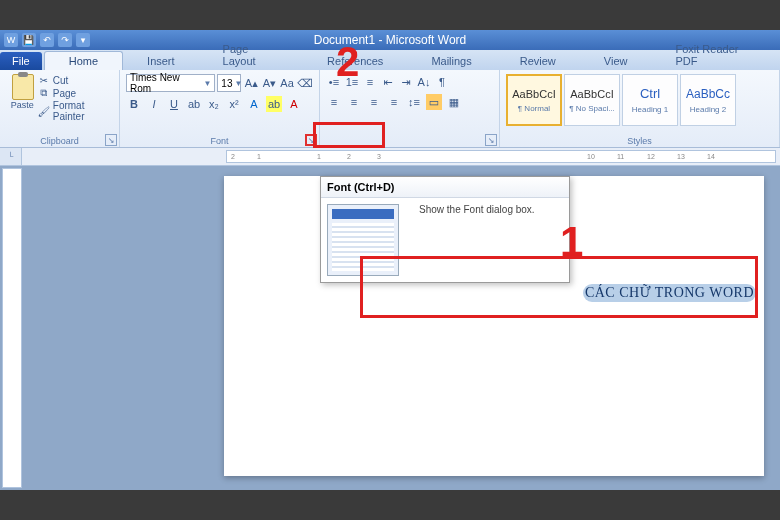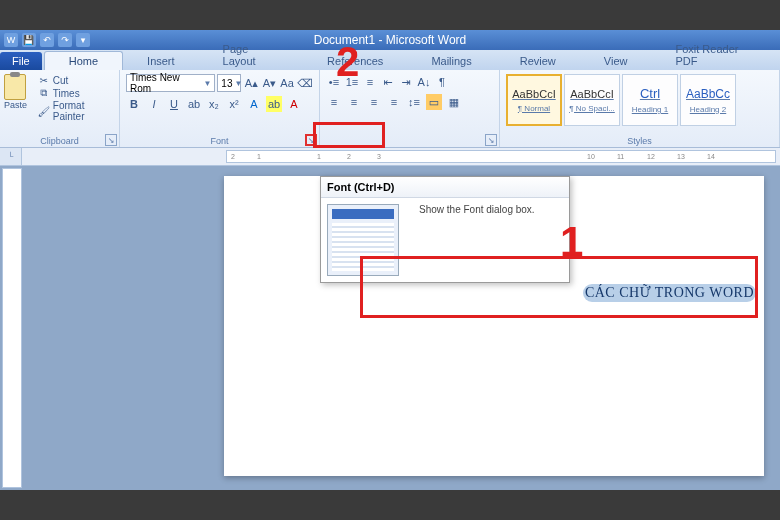--- a/index.html
+++ b/index.html
@@ -10,37 +10,37 @@
 .qat-item { width: 14px; height: 14px; background: #6fa0e0; border-radius: 2px; display: flex; align-items: center; justify-content: center; font-size: 9px; color: #fff; }
 .title-text { position: absolute; left: 50%; transform: translateX(-50%); font-size: 12px; color: #fff; }
 .tabbar { height: 20px; background: linear-gradient(#d6e4f5,#c0d4ee); display: flex; align-items: flex-end; padding-left: 0; font-size: 11px; }
 .file-tab { background: linear-gradient(#2a5fc0,#1a4a9f); color: #fff; padding: 3px 12px; border-radius: 3px 3px 0 0; margin-right: 2px; }
 .tab { padding: 3px 24px; color: #3a5a8a; cursor: pointer; }
 .tab.active { background: #f0f5fc; border: 1px solid #a0b8d8; border-bottom: none; border-radius: 3px 3px 0 0; color: #2a4a7a; }
 .ribbon { height: 78px; background: linear-gradient(#f4f8fd,#e4ecf8); border-bottom: 1px solid #a8bcd8; display: flex; position: relative; }
 .group { border-right: 1px solid #c4d4e8; padding: 2px 4px; display: flex; flex-direction: column; position: relative; }
 .group-label { position: absolute; bottom: 1px; left: 0; right: 0; text-align: center; font-size: 9px; color: #5a7aaa; }
 .group-content { flex: 1; display: flex; gap: 2px; }
-.paste-btn { width: 32px; display: flex; flex-direction: column; align-items: flex-start; padding-top: 2px; font-size: 9px; color: #3a5a8a; }
+.paste-btn { width: 32px; display: flex; flex-direction: column; align-items: flex-end; padding-top: 2px; font-size: 9px; color: #3a5a8a; }
 .paste-icon { width: 22px; height: 26px; background: #f8e8a8; border: 1px solid #c0a040; border-radius: 2px; position: relative; }
 .paste-icon::before { content: ""; position: absolute; top: -3px; left: 5px; width: 10px; height: 5px; background: #888; border-radius: 2px; }
 .clip-col { display: flex; flex-direction: column; gap: 1px; font-size: 10px; color: #3a5a8a; padding-top: 2px; }
 .clip-row { display: flex; align-items: center; gap: 3px; padding: 0 2px; }
 .mini-icon { width: 12px; height: 12px; display: inline-flex; align-items: center; justify-content: center; font-size: 10px; }
 .font-group { width: 200px; }
 .font-row { display: flex; gap: 2px; align-items: center; margin-bottom: 2px; }
 .font-row2 { display: flex; gap: 4px; align-items: center; }
 .combo { background: #fff; border: 1px solid #a0b0c8; font-size: 10px; padding: 1px 3px; height: 18px; display: flex; align-items: center; }
 .font-name { width: 90px; }
 .font-size { width: 24px; }
 .sq-btn { width: 16px; height: 16px; border: 1px solid transparent; display: flex; align-items: center; justify-content: center; font-size: 11px; color: #3a5a8a; }
 .para-group { width: 180px; }
 .styles-group { flex: 1; }
 .style-tiles { display: flex; gap: 2px; padding: 2px; }
-.style-tile { width: 56px; height: 52px; border: 1px solid #c0d0e4; background: #fdfdfe; display: flex; flex-direction: column; align-items: center; justify-content: center; font-size: 8px; color: #5a7aaa; text-decoration: underline; }
+.style-tile { width: 56px; height: 52px; border: 1px solid #c0d0e4; background: #fdfdfe; display: flex; flex-direction: column; align-items: center; justify-content: center; font-size: 8px; color: #5a7aaa; }
 .style-tile.selected { border: 2px solid #e8b030; background: #fff8e0; }
 .style-preview { font-size: 11px; color: #333; margin-bottom: 4px; }
 .launcher { position: absolute; bottom: 1px; right: 2px; width: 12px; height: 12px; border: 1px solid #8aa4c8; font-size: 8px; display: flex; align-items: center; justify-content: center; color: #5a7aaa; }
 .launcher.highlight { border: 2px solid #e03030; }
 .ruler-bar { height: 18px; background: #e8eef8; border-bottom: 1px solid #b0c4de; position: relative; display: flex; }
 .ruler-corner { width: 22px; height: 100%; background: #dce6f4; border-right: 1px solid #b0c4de; display: flex; align-items: center; justify-content: center; font-size: 8px; color: #5a7aaa; }
 .ruler-left { width: 200px; }
 .ruler-h { flex: 1; background: #fff; border: 1px solid #b0c4de; margin: 2px 4px; position: relative; font-size: 7px; color: #888; }
 .ruler-h span { position: absolute; top: 2px; }
 .doc-area { position: absolute; top: 136px; left: 0; right: 0; bottom: 0; background: #8fa8c8; display: flex; }
@@ -99,21 +99,21 @@
           <div class="paste-icon"></div>
           <span>Paste</span>
         </div>
         <div class="clip-col">
           <div class="clip-row">
               <span class="mini-icon">✂</span>
               <span>Cut</span>
             </div>
           <div class="clip-row">
               <span class="mini-icon">⧉</span>
-              <span>Times</span>
+              <span>Page</span>
             </div>
           <div class="clip-row">
               <span class="mini-icon">🖌</span>
               <span>Format Painter</span>
             </div>
         </div>
       </div>
       <div class="group-label">Clipboard</div>
       <div class="launcher">↘</div>
     </div>

